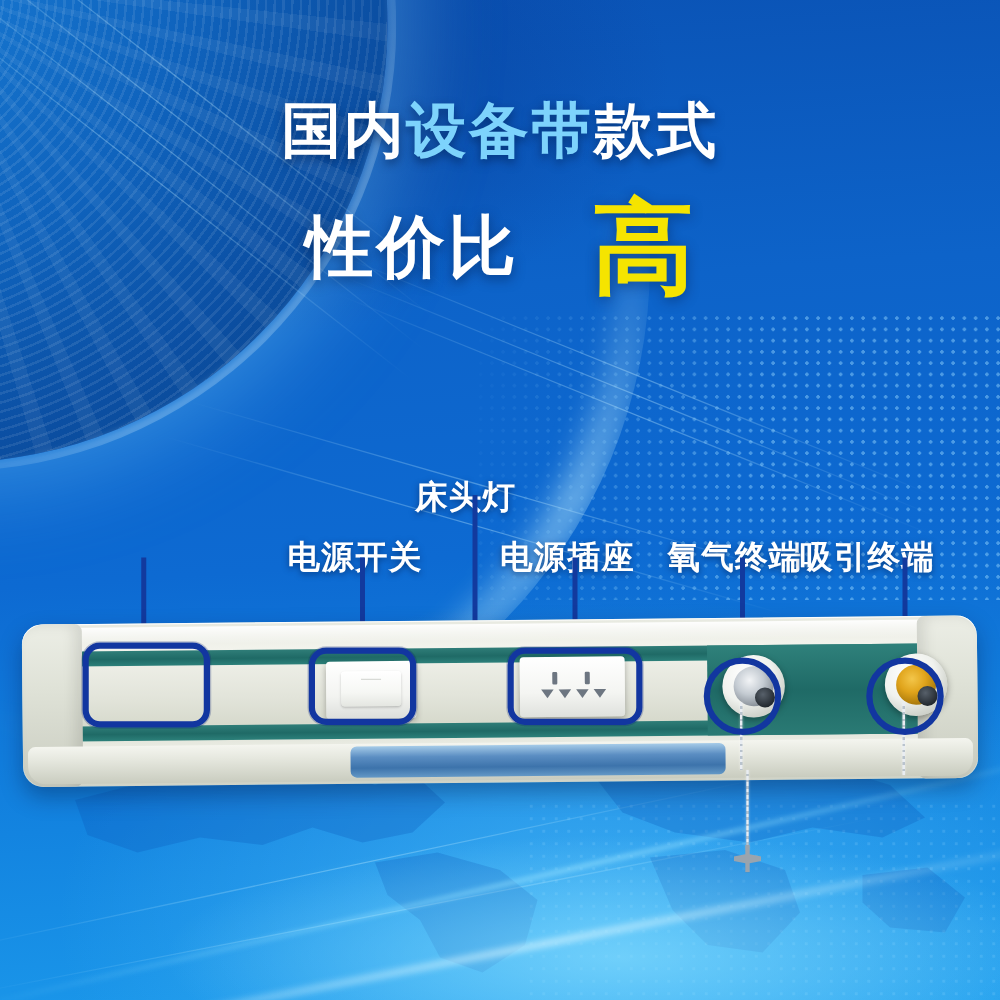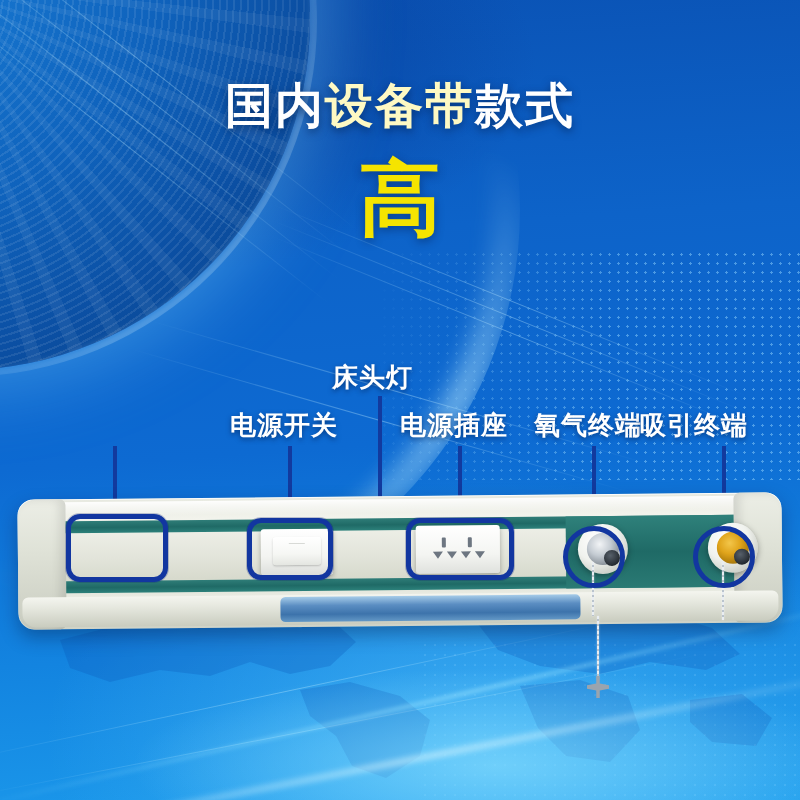--- a/index.html
+++ b/index.html
@@ -92,38 +92,38 @@
   .headline{
     position:absolute; left:0; top:82px; width:800px; text-align:center;
     pointer-events:none;
   }
   .hl1{
     font-size:48px; font-weight:bold; letter-spacing:2px; line-height:1;
     text-shadow:0 3px 8px rgba(0,25,70,.55);
     white-space:nowrap;
   }
   .hl1 .w{ color:#ffffff; }
-  .hl1 .y{ color:#fef9c3; }
+  .hl1 .y{ color:#7dd3fc; }
   .hl2{
     position:absolute; left:0; top:160px; width:800px;
     display:flex; align-items:center; justify-content:center; gap:58px;
   }
   .hl2 .white{
     font-size:54px; font-weight:bold; color:#ffffff; letter-spacing:3px;
     text-shadow:0 3px 9px rgba(0,25,70,.5);
   }
   .hl2 .gao{
     font-size:82px; font-weight:bold; color:#f5e400; line-height:.95;
     text-shadow:0 3px 10px rgba(0,25,70,.45);
   }
 
   
   .label{
     position:absolute; font-weight:bold; color:#ffffff; white-space:nowrap;
-    text-shadow:0 2px 5px rgba(0,30,80,.6); font-size:26px; letter-spacing:1px;
+    text-shadow:0 2px 5px rgba(0,30,80,.6); font-size:26px; letter-spacing:1px;margin-top:20px;
   }
   
   .leader{ position:absolute; width:4px; background:#123a9e; }
 
   
   .panel{
     position:absolute; left:18px; top:496px; width:764px; height:130px;
     transform:rotate(-0.55deg);
   }
   .panel-body{
@@ -295,20 +295,21 @@
   <div class="botglow"></div>
   <div class="sweep"></div>
   <div class="sweep2"></div>
 
   <div class="headline">
     <div class="hl1">
       <span class="w">国内</span><span class="y">设备带</span><span class="w">款式</span>
     </div>
   </div>
   <div class="hl2">
+    <span class="white">性价比</span>
     <span class="gao">高</span>
   </div>
 
   <div class="label" style="left:332px; top:360px;">床头灯</div>
   <div class="label" style="left:230px; top:408px;text-align:right;">电源开关</div>
   <div class="label" style="left:400px; top:408px;">电源插座</div>
   <div class="label" style="left:534px; top:408px;">氧气终端</div>
   <div class="label" style="left:640px; top:408px;">吸引终端</div>
 
   <div class="leader" style="left:113px; top:446px; height:76px;"></div>

